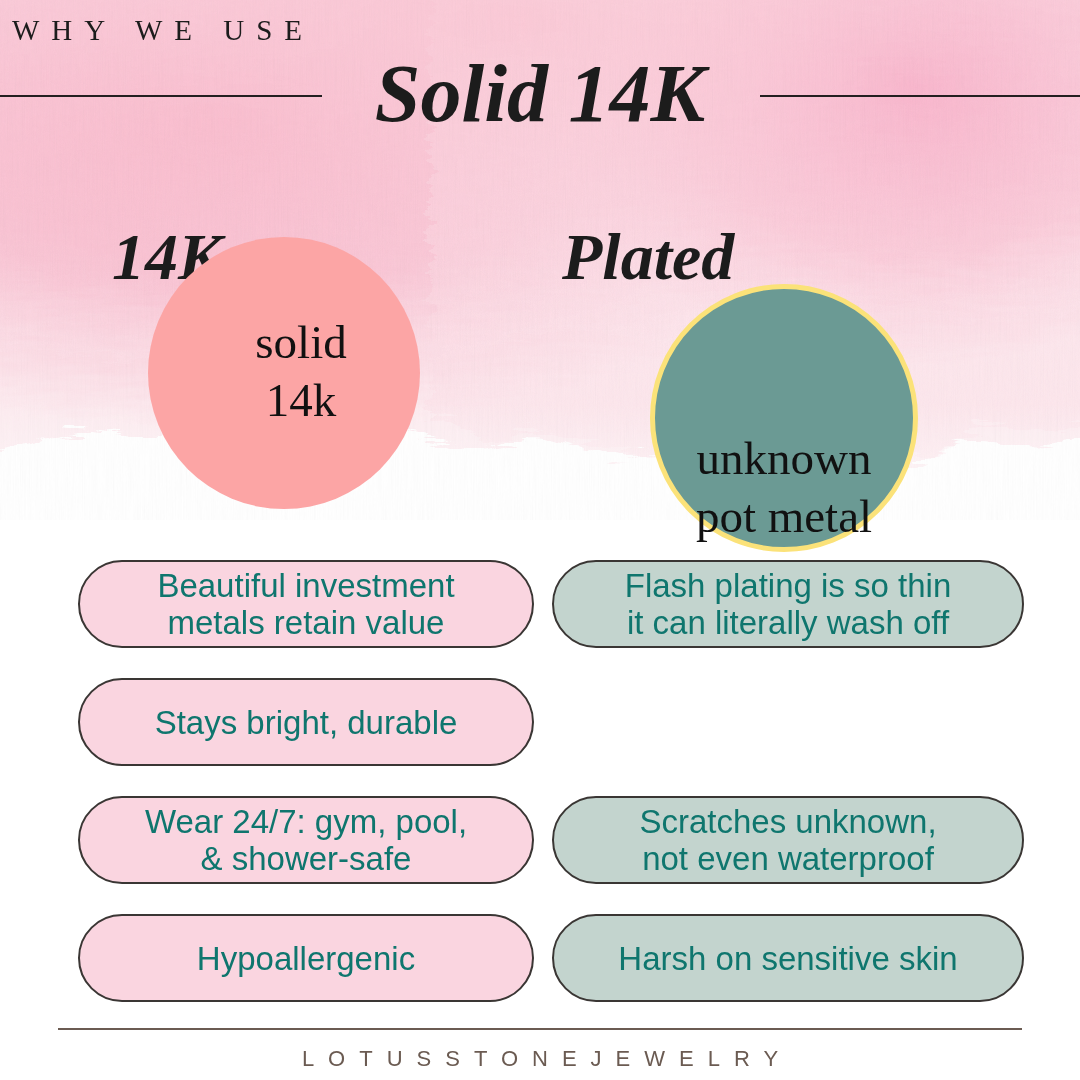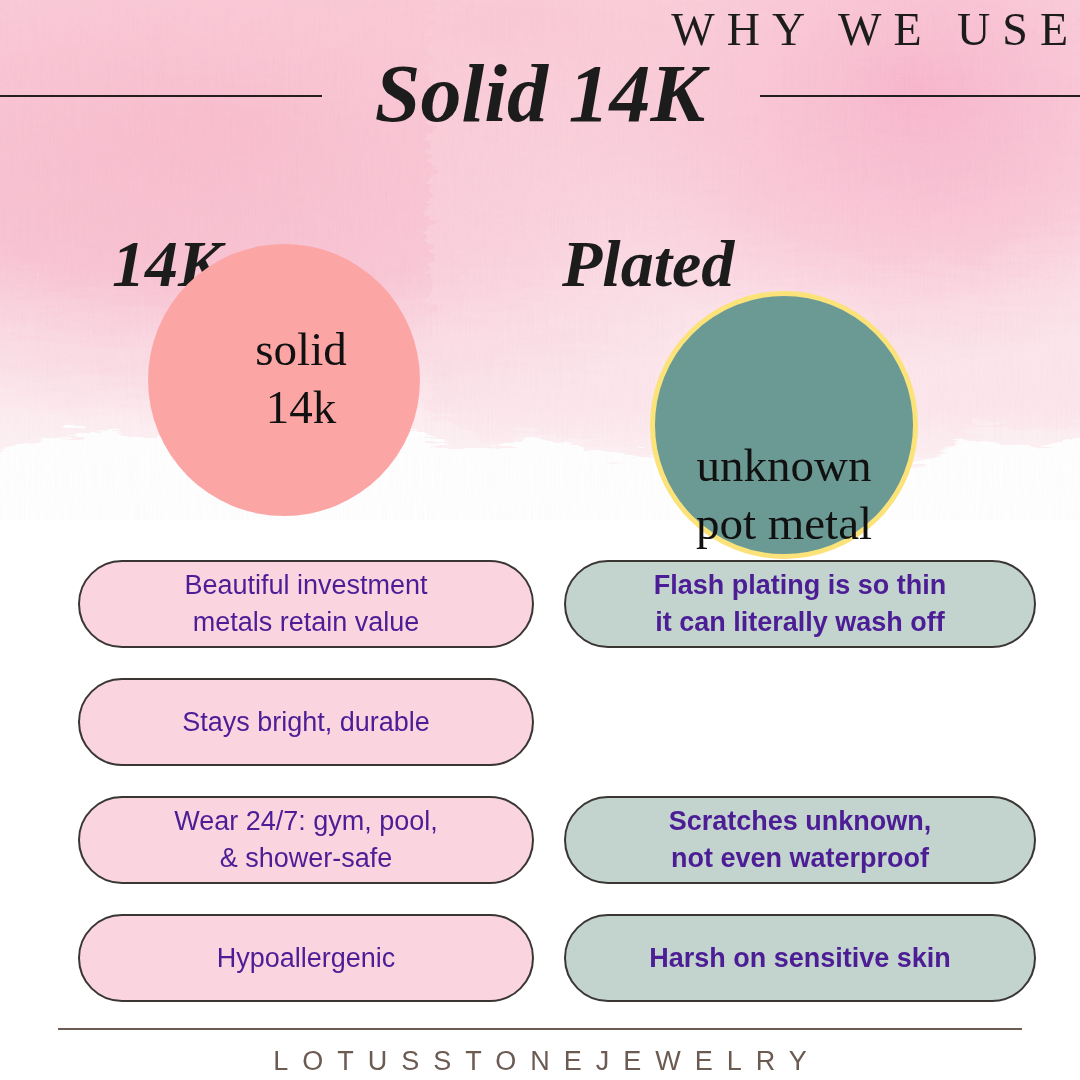--- a/index.html
+++ b/index.html
@@ -39,23 +39,23 @@
     left: 0;
     top: 0;
     width: 1080px;
     height: 150px;
   }
   .kicker {
     position: absolute;
     left: 0;
     top: 8px;
     width: 1080px;
-    text-align: right;
+    text-align: left;
     font-family: "Liberation Serif", serif;
-    font-size: 46px;
+    font-size: 29px;
     letter-spacing: 12px;
     text-indent: 12px;
     color: #1c1c1c;
     line-height: 44px;
     white-space: nowrap;
   }
   .title-main {
     position: absolute;
     left: 0;
     top: 46px;
@@ -75,21 +75,21 @@
     height: 0;
     border-top: 2px solid #231f20;
   }
   .rule-left  { left: 0px;   width: 322px; }
   .rule-right { left: 760px; width: 320px; }
 
   
   .circle-zone {
     position: absolute;
     left: 0;
-    top: 211px;
+    top: 204px;
     width: 900px;
     height: 320px;
   }
   .script-label {
     position: absolute;
     font-family: "Liberation Serif", serif;
     font-style: italic;
     font-weight: 700;
     font-size: 66px;
     line-height: 70px;
@@ -154,35 +154,34 @@
     border-radius: 48px;
     box-sizing: border-box;
     display: flex;
     align-items: center;
     justify-content: center;
     text-align: center;
     padding: 0 18px;
   }
   .pill-text {
     font-family: "Liberation Sans", sans-serif;
-    font-size: 27px;
+    font-size: 33px;
     line-height: 37px;
-    color: #4c1d95;
+    color: #0f766e;
     white-space: pre-line;
   }
   .pill.pro {
     left: 78px;
     width: 456px;
     background: #FAD5E0;
   }
   .pill.con {
-    left: 564px;
+    left: 552px;
     width: 472px;
     background: #C3D4CE;
-    font-weight: bold;
   }
 
   
   .footer {
     position: absolute;
     left: 0;
     top: 1018px;
     width: 1080px;
     height: 62px;
   }
@@ -194,21 +193,21 @@
     height: 0;
     border-top: 2px solid #6b5b52;
   }
   .brand {
     position: absolute;
     left: 0;
     top: 28px;
     width: 1080px;
     text-align: center;
     font-family: "Liberation Sans", sans-serif;
-    font-size: 27px;
+    font-size: 22px;
     letter-spacing: 14px;
     text-indent: 14px;
     color: #6b5b52;
     white-space: nowrap;
   }
 </style>
 </head>
 <body>
 
 <div id="canvas">

